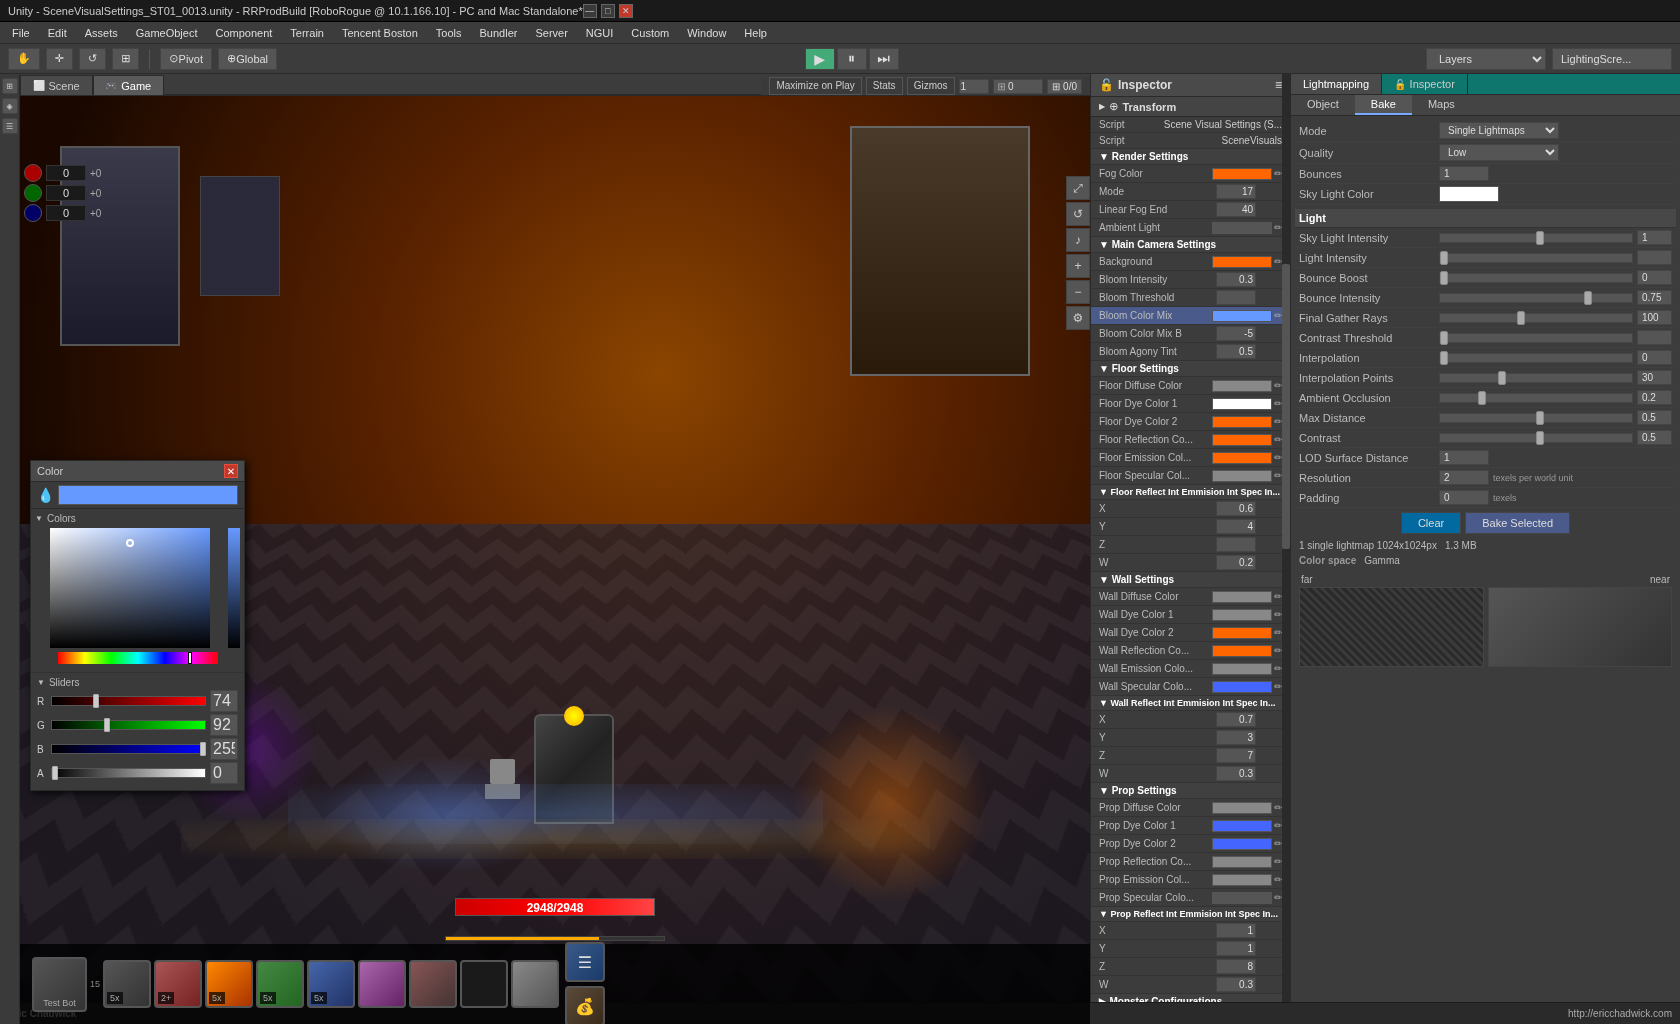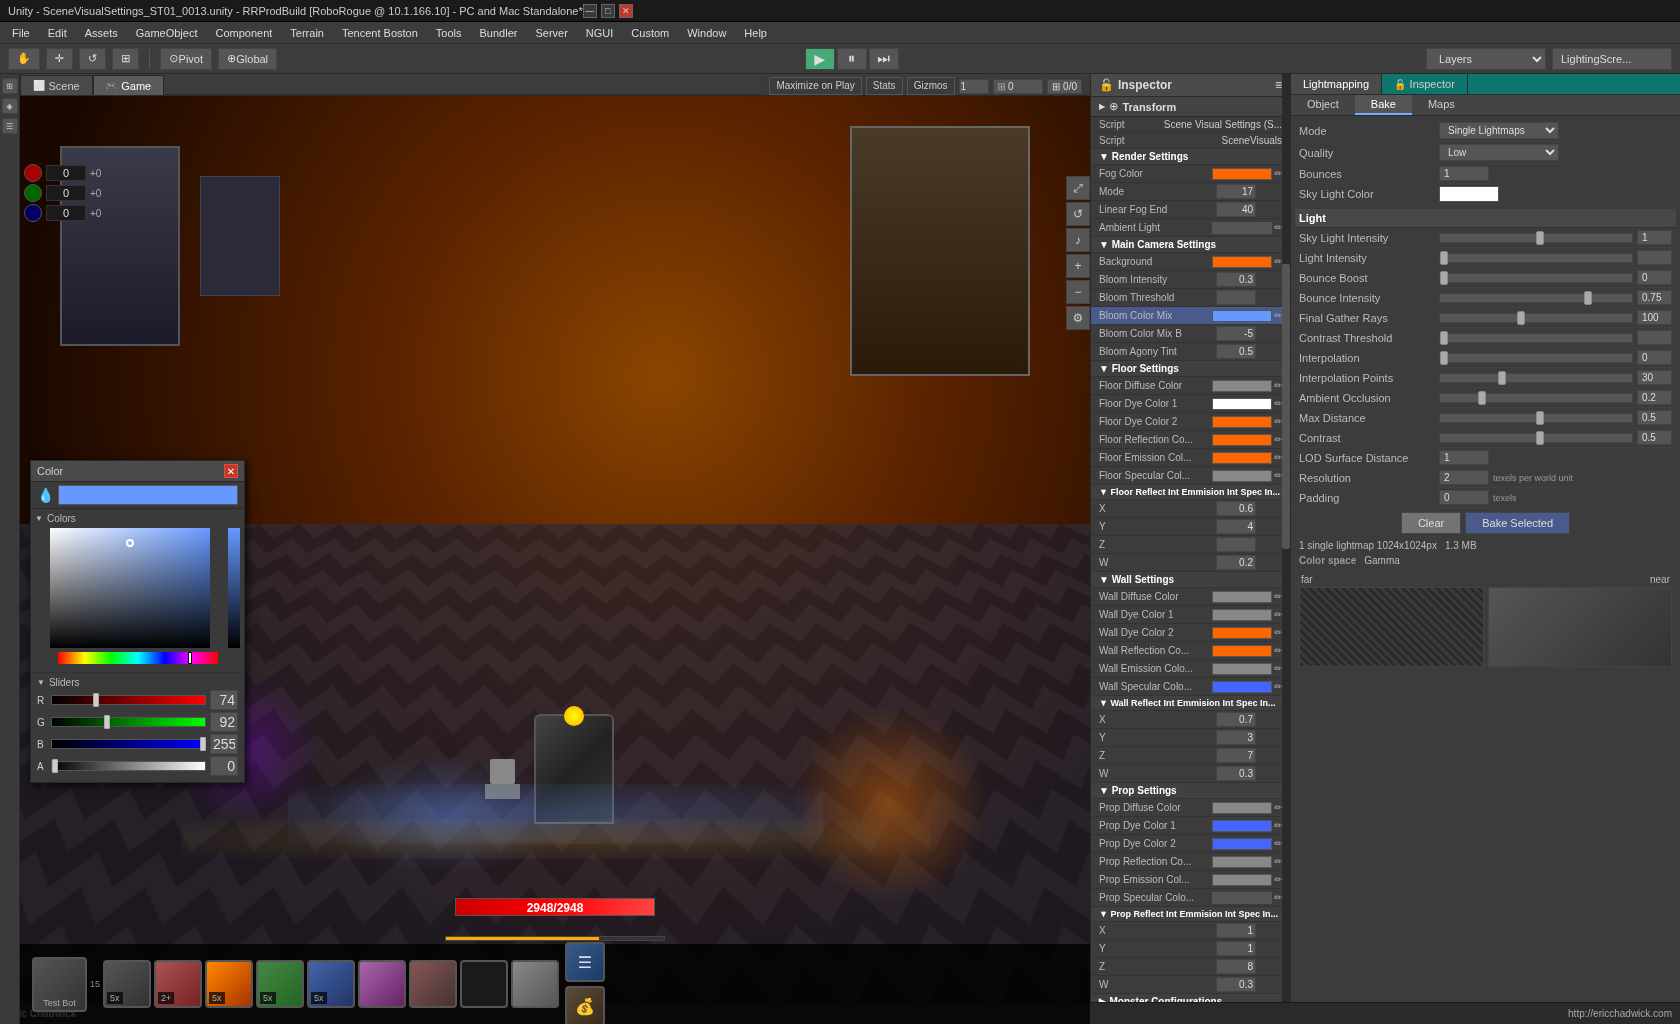--- a/index.html
+++ b/index.html
@@ -517,21 +517,21 @@
       background: #555;
     }
 
     .rp-buttons {
       display: flex;
       gap: 4px;
       justify-content: center;
       padding: 4px;
     }
     .rp-btn {
-      background: #737373;
+      background: #0369a1;
       border: 1px solid #444;
       color: #ddd;
       padding: 4px 16px;
       font-size: 11px;
       cursor: pointer;
     }
 
     .rp-info-row {
       display: flex;
       padding: 2px 4px;
@@ -696,22 +696,22 @@
       width: 6px; height: 14px;
       background: #ccc;
       border: 1px solid #aaa;
       border-radius: 1px;
     }
     .cp-val {
       width: 28px;
       background: #555;
       border: 1px solid #444;
       color: #ddd;
-      font-size: 14px;
-      text-align: right;
+      font-size: 16px;
+      text-align: left;
       padding: 1px 2px;
     }
 
     
     #statusbar {
       height: 22px;
       background: #2a2a2a;
       border-top: 1px solid #1a1a1a;
       display: flex;
       align-items: center;

